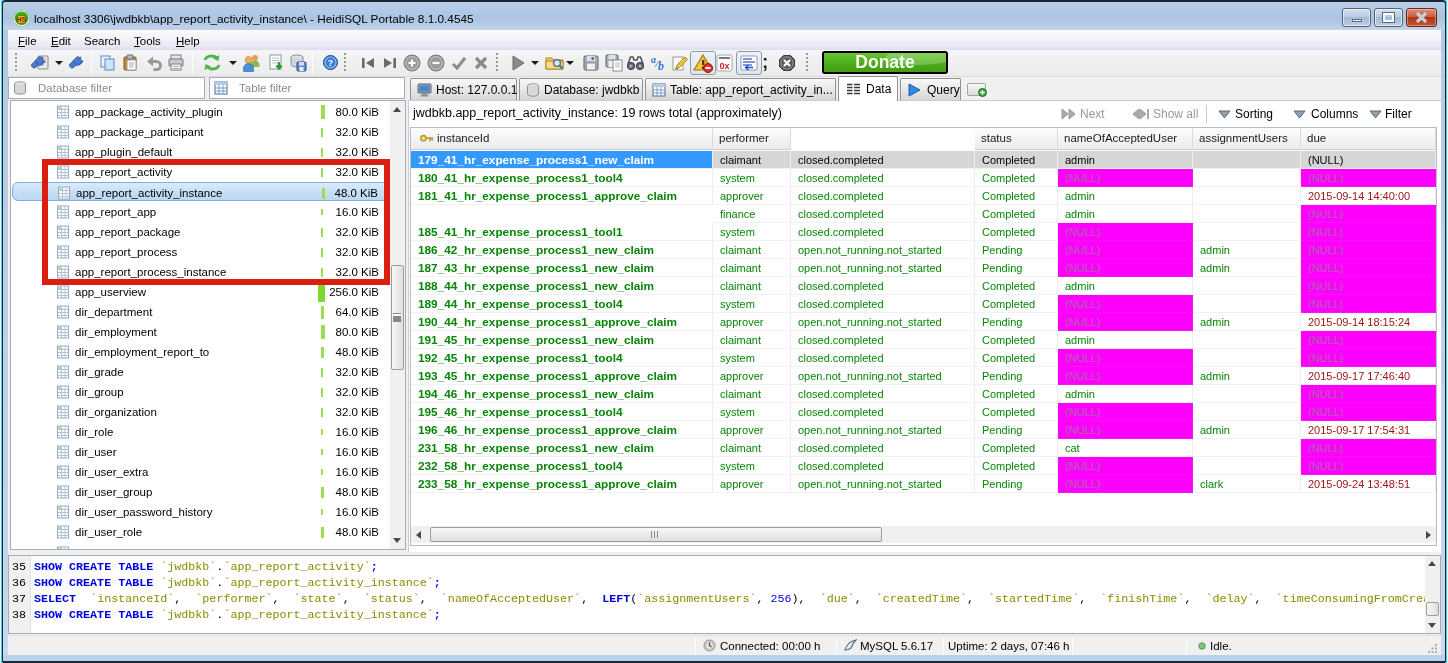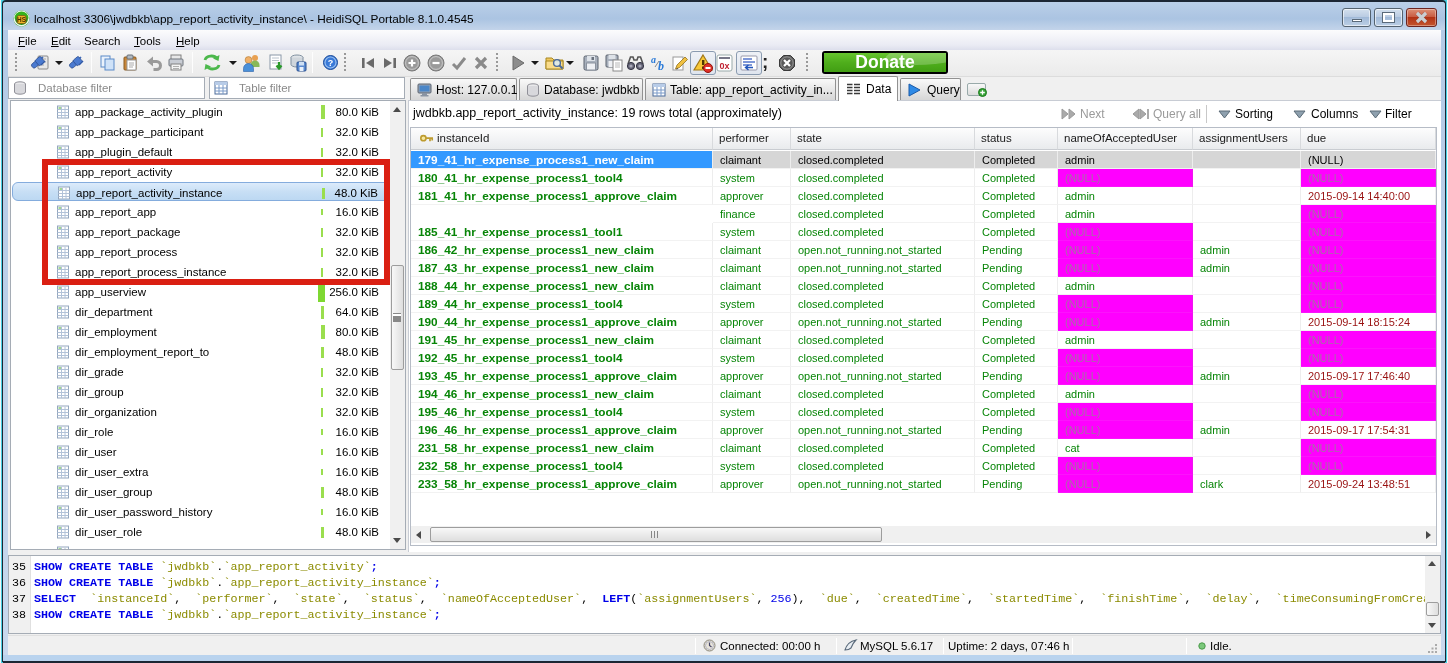--- a/index.html
+++ b/index.html
@@ -643,44 +643,41 @@
 <div id="infobar">
     <span style="position:absolute;left:4px;top:5px;font-size:12.5px;text-align:right;">jwdbkb.app_report_activity_instance: 19 rows total (approximately)</span>
     <svg class="abs" style="left:652px;top:7px;" width="16" height="12" viewBox="0 0 16 12">
       <path d="M1 1 L7 6 L1 11 z M8 1 L14 6 L8 11 z" fill="#aaa" stroke="#999"></path>
     </svg>
     <span style="position:absolute;left:671px;top:6px;color:#9a9a9a;">Next</span>
     <svg class="abs" style="left:723px;top:7px;" width="18" height="12" viewBox="0 0 18 12">
       <path d="M7 1 L1 6 L7 11 z M8 1 L14 6 L8 11 z" fill="#aaa" stroke="#999"></path>
       <rect x="15" y="1" width="2" height="10" fill="#aaa"></rect>
     </svg>
-    <span style="position:absolute;left:744px;top:6px;color:#9a9a9a;">Query all</span>
+    <span style="position:absolute;left:744px;top:6px;color:#9a9a9a;">Show all</span>
     <div style="position:absolute;left:797px;top:4px;width:1px;height:18px;background:#c8c8c8;"></div>
     <svg class="abs" style="left:809px;top:9px;" width="13" height="9" viewBox="0 0 13 9">
       <path d="M1 1 H12 L6.5 8 z" fill="#8ea0ae" stroke="#5a6a76"></path>
     </svg>
     <span style="position:absolute;left:826px;top:6px;">Sorting</span>
     <svg class="abs" style="left:884px;top:9px;" width="13" height="9" viewBox="0 0 13 9">
       <path d="M1 1 H12 L6.5 8 z" fill="#8ea0ae" stroke="#5a6a76"></path>
     </svg>
     <span style="position:absolute;left:902px;top:6px;">Columns</span>
     <svg class="abs" style="left:960px;top:9px;" width="13" height="9" viewBox="0 0 13 9">
       <path d="M1 1 H12 L6.5 8 z" fill="#8ea0ae" stroke="#5a6a76"></path>
     </svg>
     <span style="position:absolute;left:976px;top:6px;">Filter</span>
   </div>
 <div id="grid">
     <div class="gh" style="left:0px;width:302px;">
       <span style="left:26px;">instanceId</span>
     </div>
     <div class="gh" style="left:302px;width:78px;">
       <span style="">performer</span>
-    </div>
-    <div class="gh" style="left:380px;width:184px;">
-      <span style="">state</span>
     </div>
     <div class="gh" style="left:564px;width:83px;">
       <span style="">status</span>
     </div>
     <div class="gh" style="left:647px;width:135px;">
       <span style="">nameOfAcceptedUser</span>
     </div>
     <div class="gh" style="left:782px;width:108px;">
       <span style="">assignmentUsers</span>
     </div>

